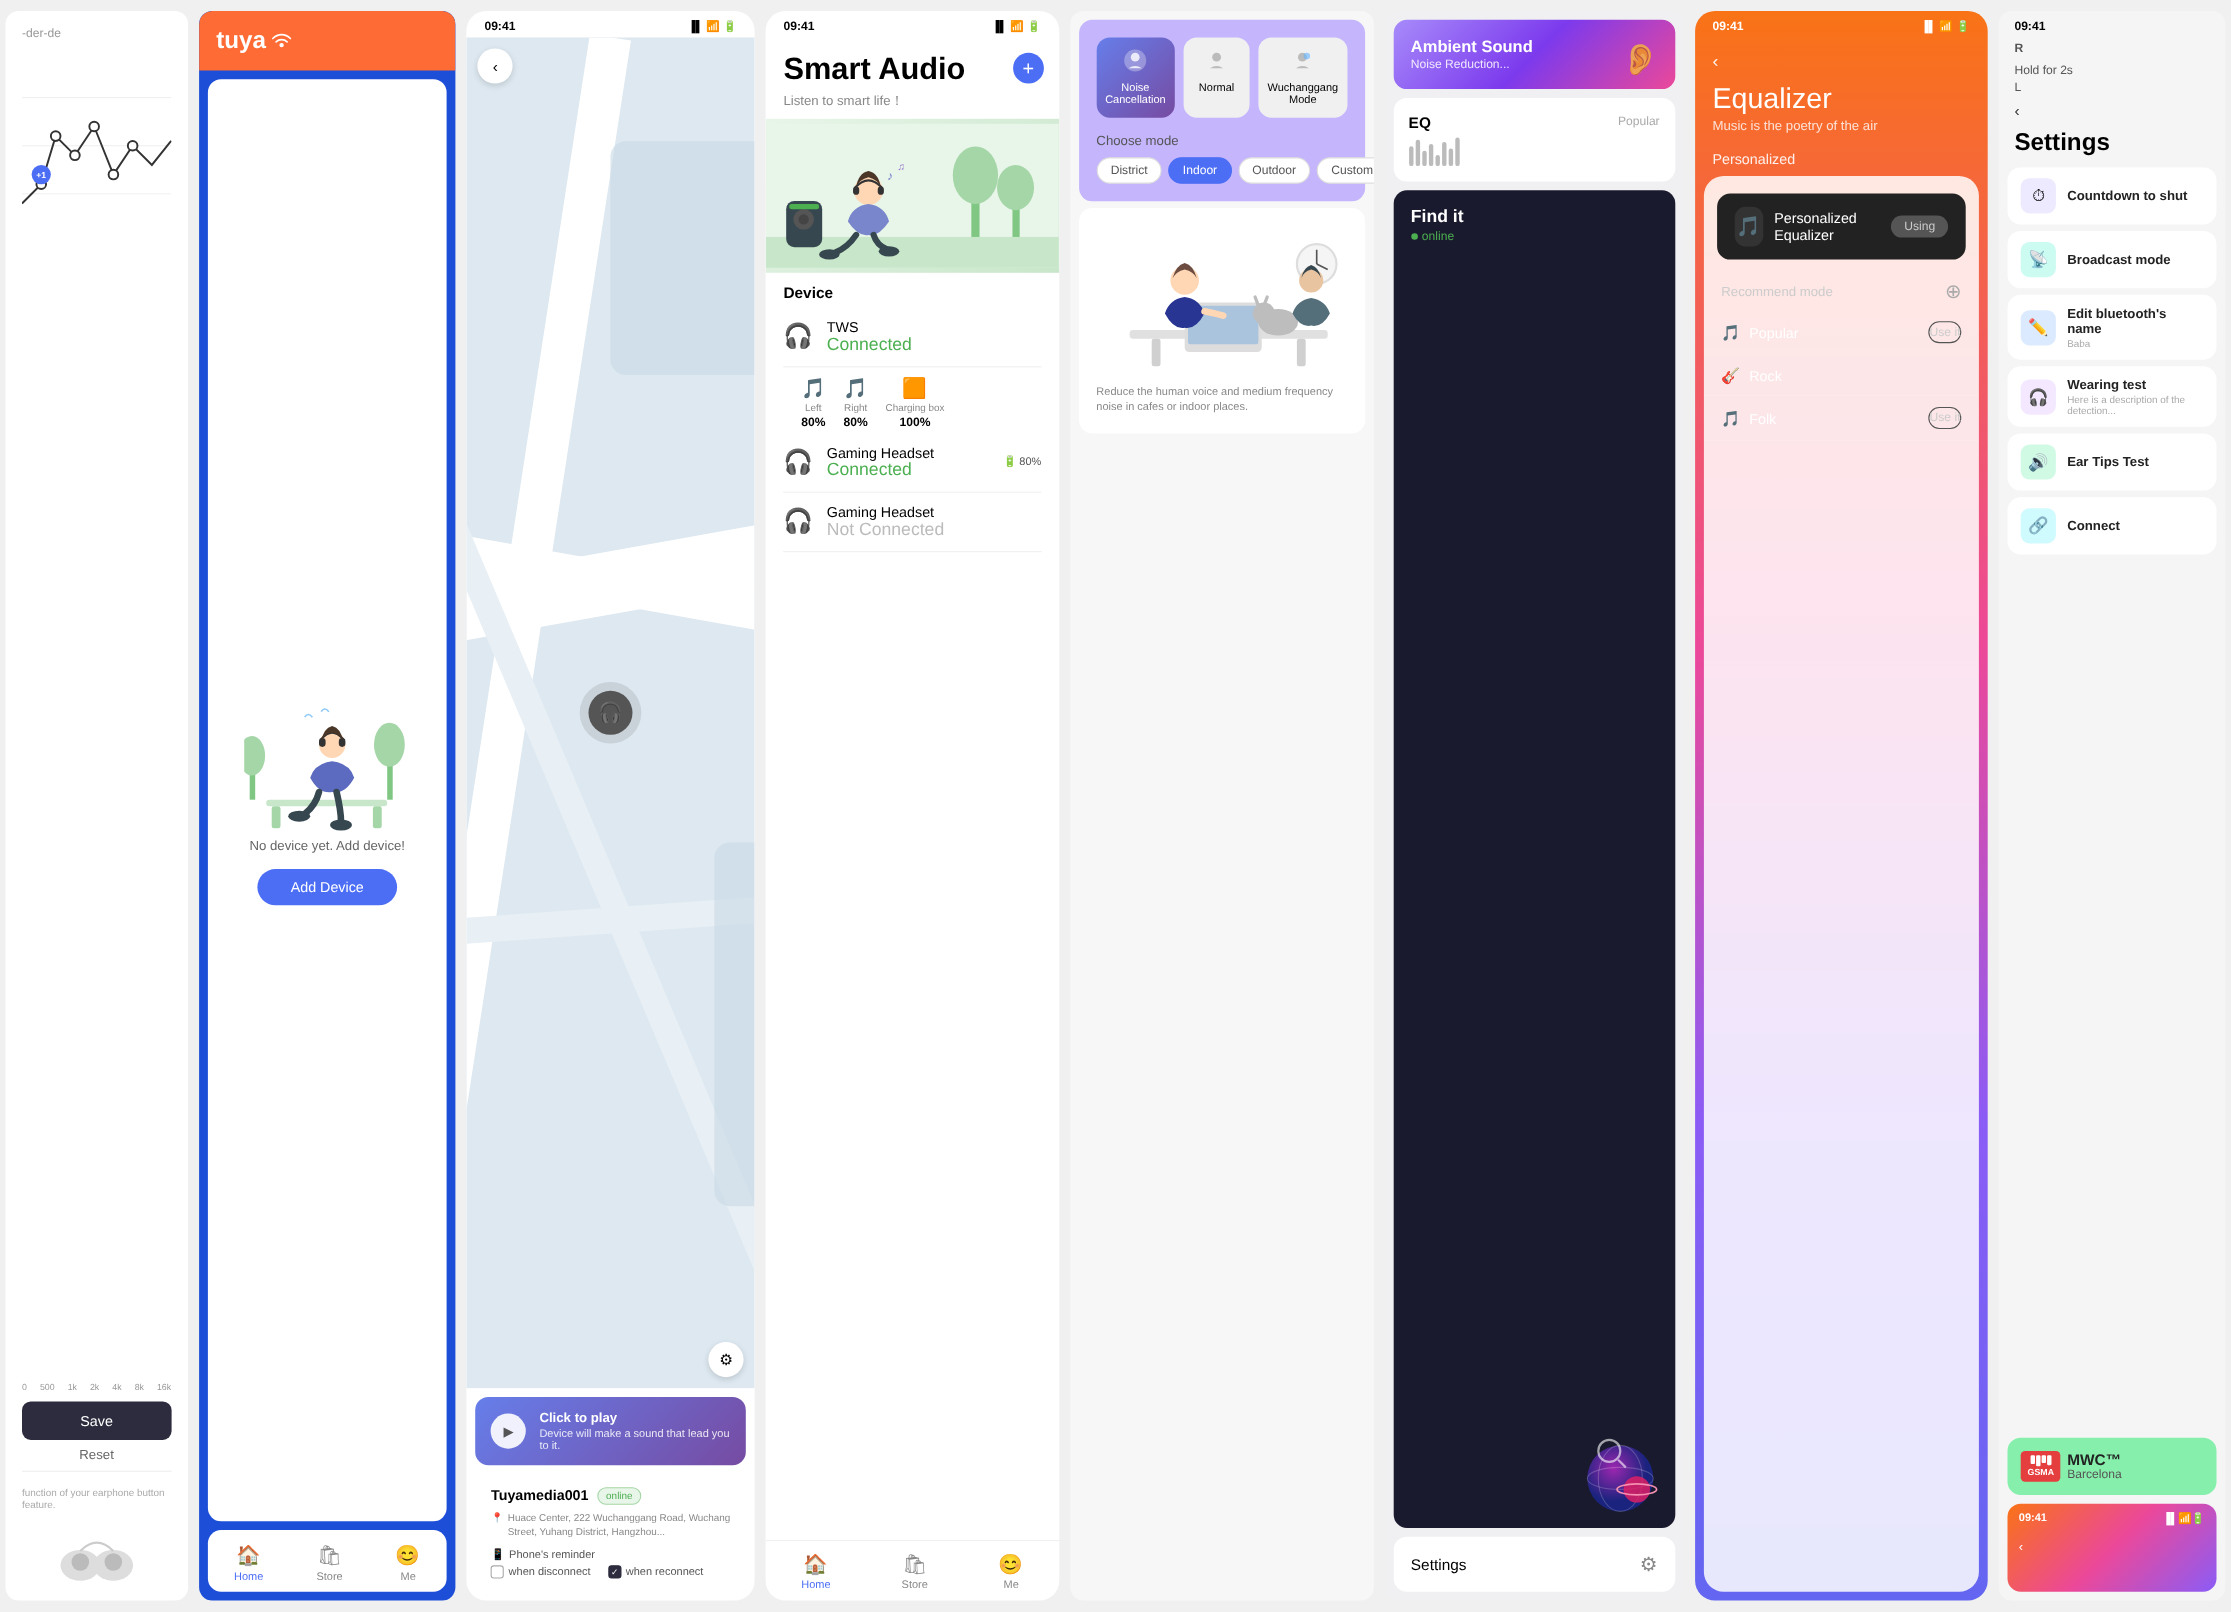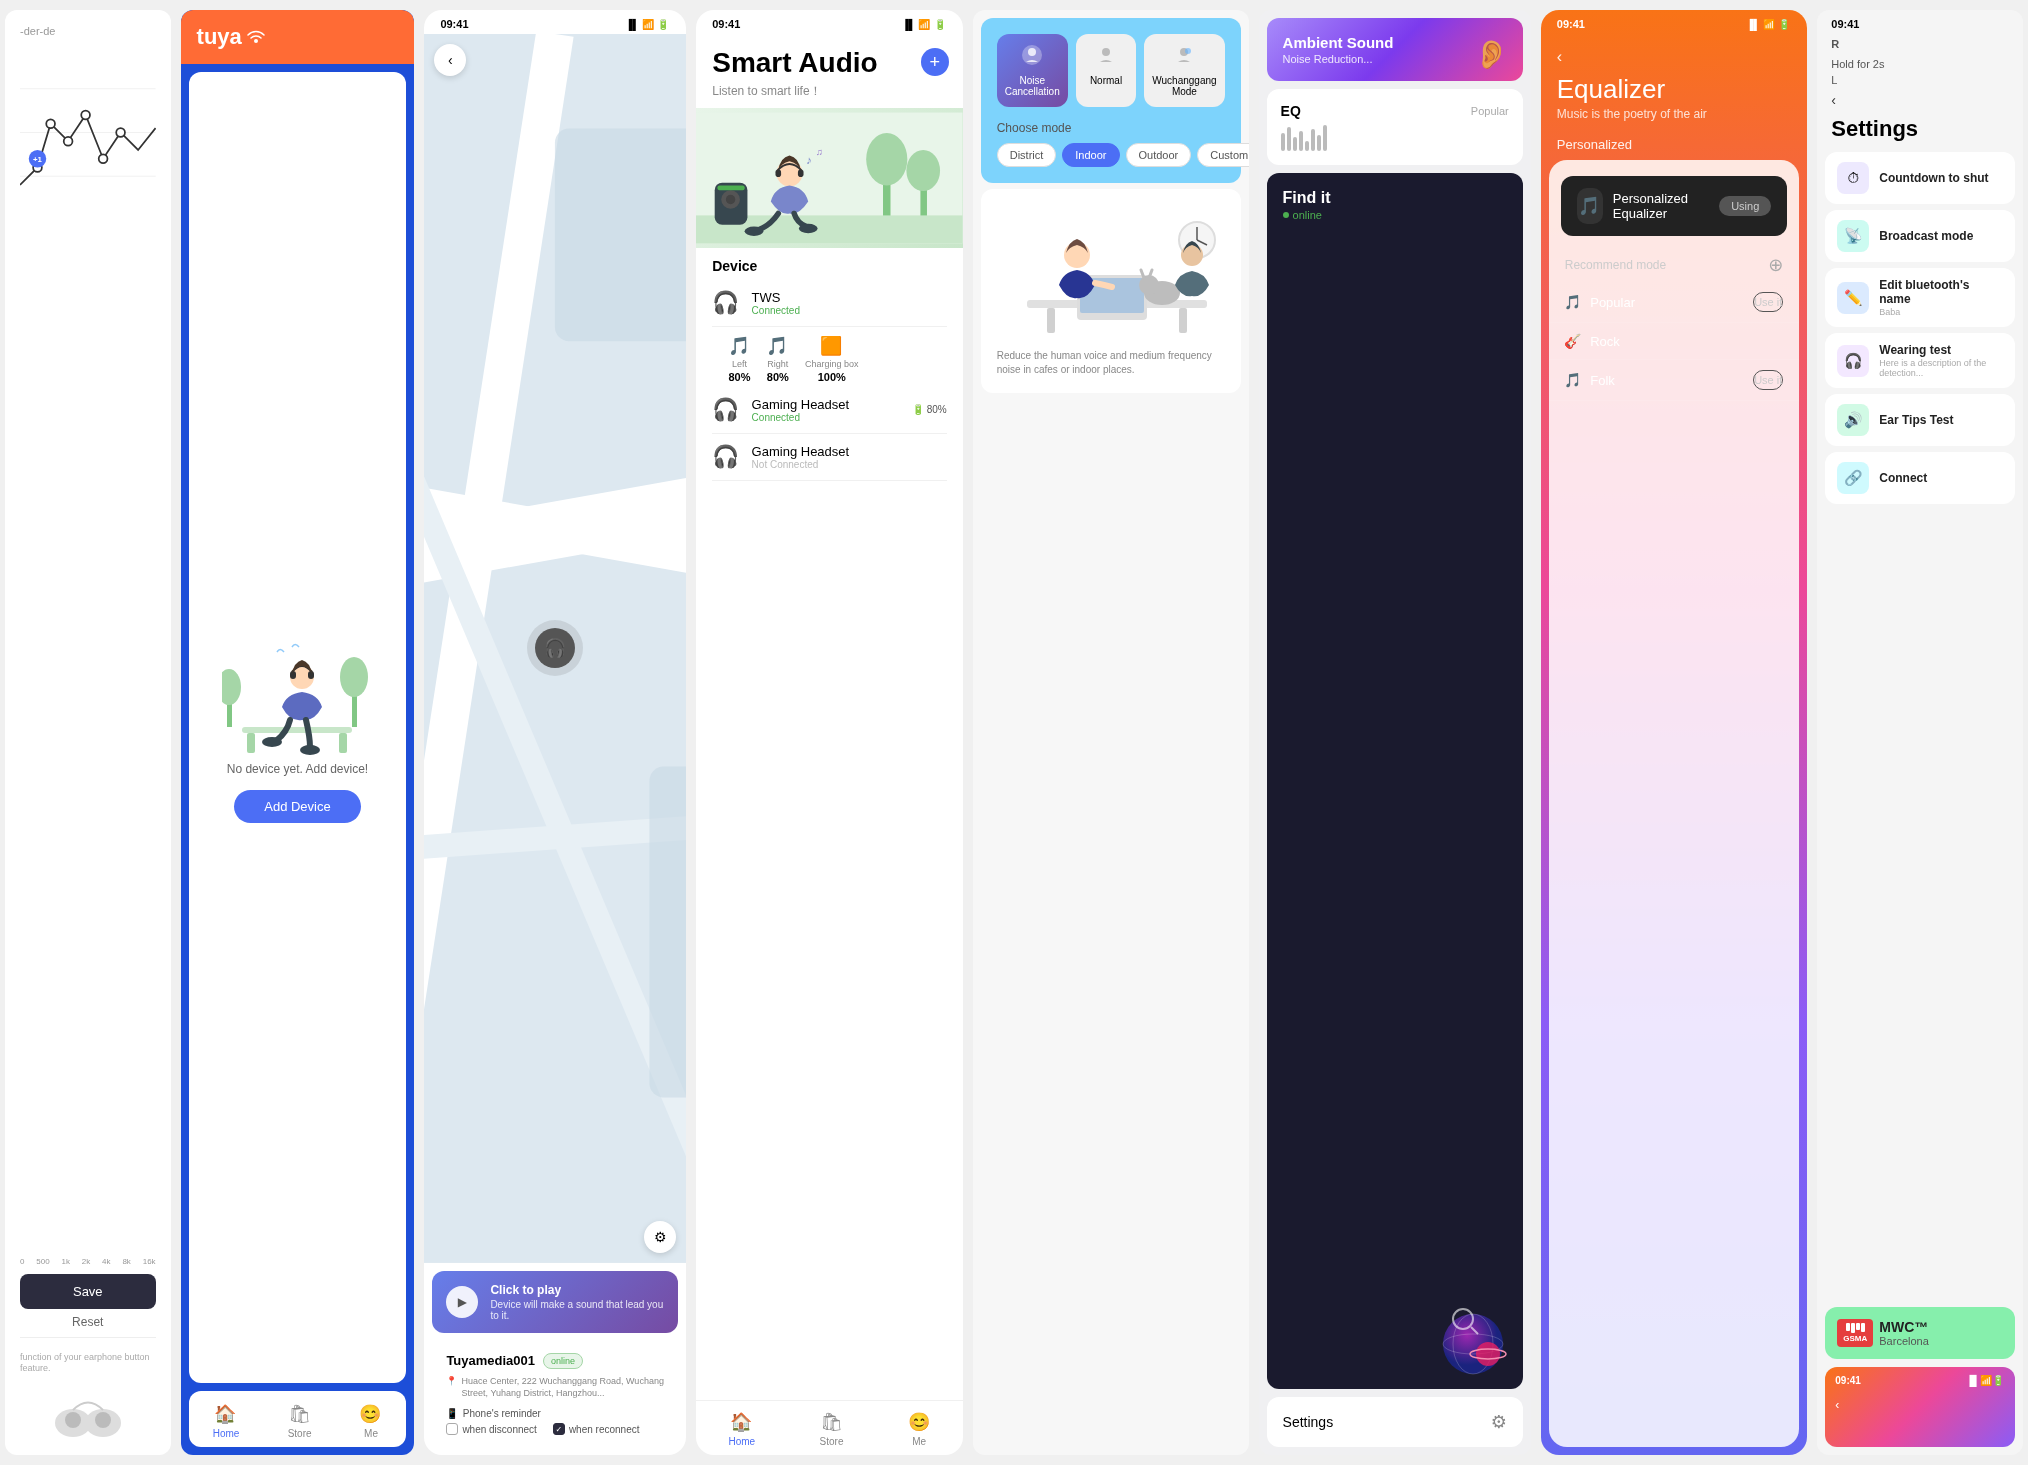--- a/index.html
+++ b/index.html
@@ -309,21 +309,21 @@
     .device-list { padding: 0 16px; flex: 1; overflow-y: auto; }
     .device-item {
       display: flex;
       align-items: center;
       gap: 12px;
       padding: 10px 0;
       border-bottom: 1px solid #f0f0f0;
     }
     .device-info { flex: 1; }
     .device-item-name { font-size: 13px; font-weight: 500; }
-    .device-item-status { font-size: 10px; }
+    .device-item-status { font-size: 16px; }
     .connected { color: #4caf50; }
     .not-connected { color: #bbb; }
     .battery-badge {
       font-size: 10px;
       color: #555;
       display: flex;
       align-items: center;
       gap: 2px;
     }
     .smart-bottom-nav {
@@ -338,21 +338,21 @@
     .panel-5 {
       width: 295px;
       background: #f7f7f7;
       border-radius: 12px;
       margin: 10px 5px;
       display: flex;
       flex-direction: column;
       overflow: hidden;
     }
     .anc-top {
-      background: #7dd3fc;
+      background: #c4b5fd;
       border-radius: 12px;
       margin: 8px 8px 0;
       padding: 16px;
     }
     .anc-modes {
       display: flex;
       gap: 8px;
       margin-bottom: 14px;
     }
     .anc-mode-card {

